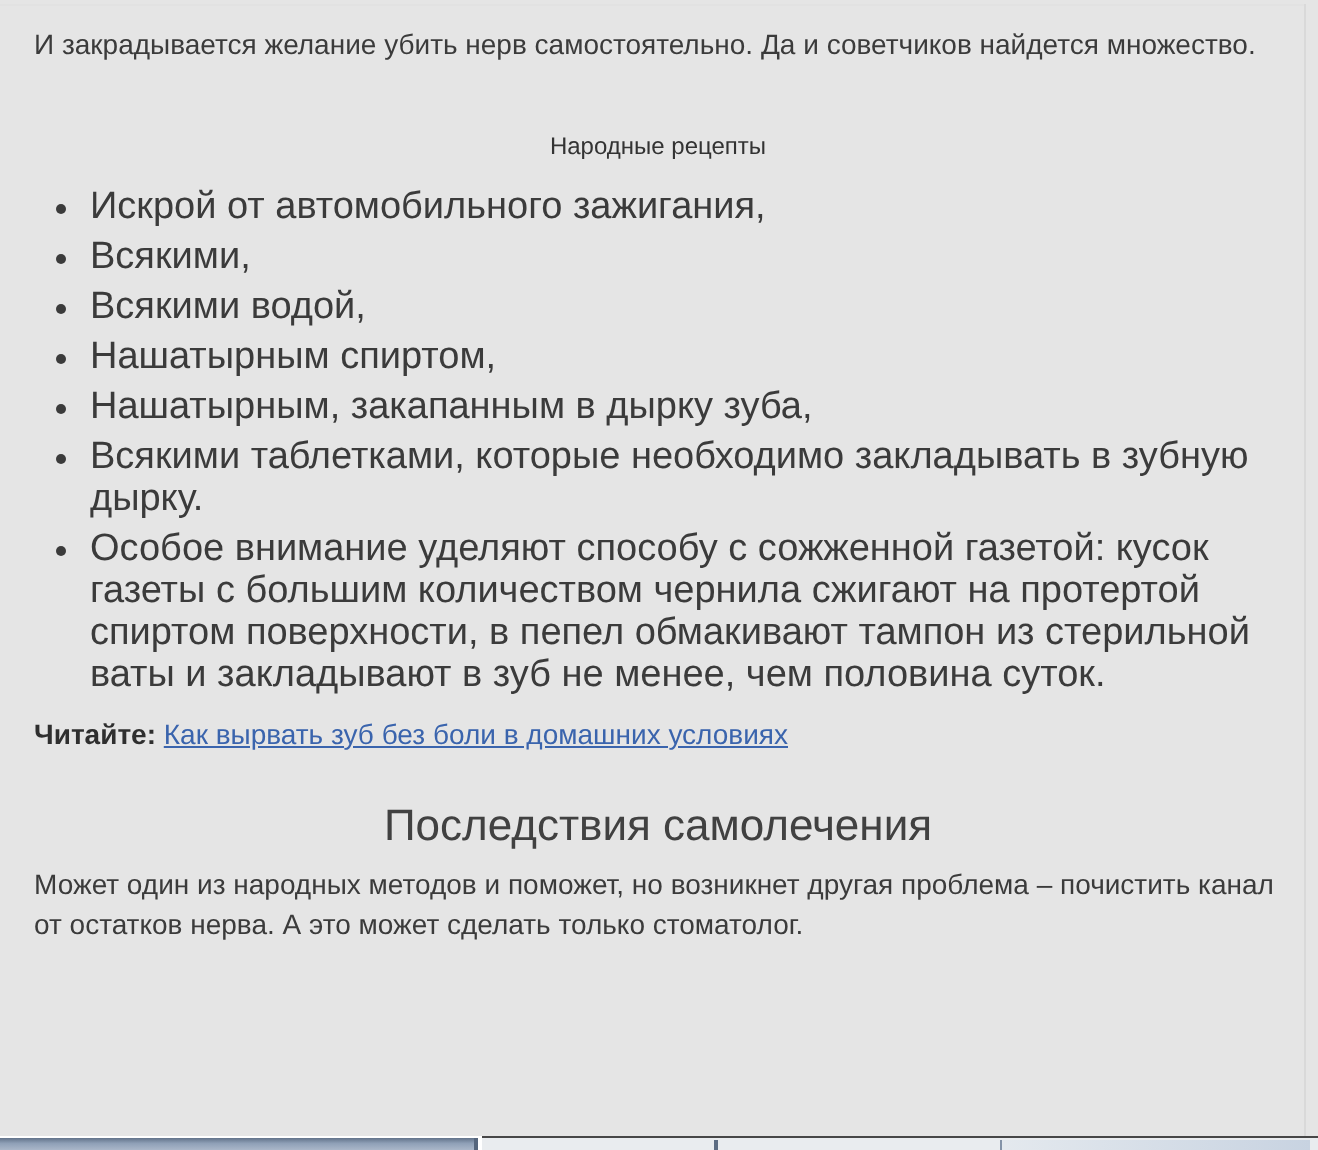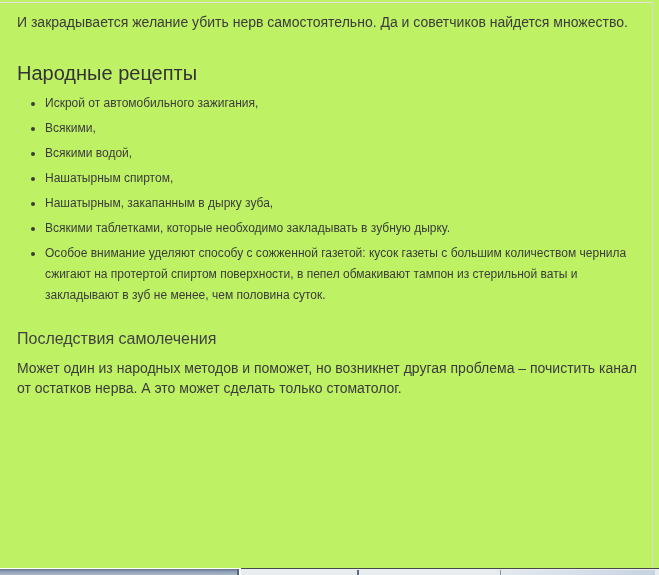--- a/index.html
+++ b/index.html
@@ -6,75 +6,77 @@
   body {
     width: 659px; height: 575px;
     background: #ffffff;
     font-family: "Liberation Sans", "DejaVu Sans", sans-serif;
     color: #3b3b3b;
     overflow: hidden;
   }
   .page {
     position: relative;
     width: 659px; height: 575px;
-    background: #bef264;
+    background: #e5e5e5;
   }
   .top-border {
     position: absolute; top: 2px; left: 0; width: 653px; height: 1px;
     background: #e2e2e2;
   }
   .right-border {
     position: absolute; top: 2px; bottom: 0; left: 652px; width: 1px;
     background: #d9d9d9;
   }
   .content {
     position: absolute; left: 17px; top: 0; width: 624px;
   }
   p {
     margin: 0;
     font-size: 14px;
     line-height: 25px;
   }
   .intro { margin-top: 10px; }
   h2.section-heading {
     margin: 27px 0 0 0;
-    font-size: 20px;
+    font-size: 12px;
     font-weight: 500;
     color: #333333;
     line-height: 22px;
+    text-align: center;
   }
   .lead { margin-top: 9px; }
   ul.remedies {
     margin: 9px 0 0 0;
     padding: 0 0 0 28px;
   }
   ul.remedies li {
-    font-size: 12px;
+    font-size: 19px;
     line-height: 21px;
     margin-bottom: 4px;
     color: #3b3b3b;
   }
   .disclaimer { margin-top: 16px; }
   .read-also {
     margin-top: 7px;
     line-height: 25px;
   }
   .read-also .label { font-weight: bold; color: #2f2f2f; }
   .read-also a {
     color: #3a64ad;
     text-decoration: underline;
     cursor: pointer;
   }
   .followup { margin-top: 8px; }
   h3.subsection-heading {
     margin: 22px 0 0 0;
-    font-size: 16px;
+    font-size: 22px;
     font-weight: 400;
     color: #414141;
     line-height: 21px;
+    text-align: center;
   }
   .consequences { margin-top: 9px; line-height: 20px; }
 
   
   .bottom-strip {
     position: absolute; left: 0; right: 0; bottom: 0; height: 7px;
     background: #ffffff; z-index: 5;
   }
   .tb-seg1 {
     position: absolute; left: 0; bottom: 0; width: 237px; height: 6px;
@@ -117,20 +119,24 @@
       <li>Искрой от автомобильного зажигания,</li>
       <li>Всякими,</li>
       <li>Всякими водой,</li>
       <li>Нашатырным спиртом,</li>
       <li>Нашатырным, закапанным в дырку зуба,</li>
       <li>Всякими таблетками, которые необходимо закладывать в зубную дырку.</li>
       <li>Особое внимание уделяют способу с сожженной газетой: кусок газеты с большим количеством чернила сжигают на протертой спиртом поверхности, в пепел обмакивают тампон из стерильной ваты и закладывают в зуб не менее, чем половина суток.</li>
     </ul>
 
 
+    <p class="read-also">
+      <span class="label">Читайте:</span>
+      <a href="#">Как вырвать зуб без боли в домашних условиях</a>
+    </p>
 
 
     <h3 class="subsection-heading">Последствия самолечения</h3>
 
     <p class="consequences">Может один из народных методов и поможет, но возникнет другая проблема – почистить канал от остатков нерва. А это может сделать только стоматолог.</p>
   </div>
 
   <div class="bottom-strip">
     <div class="tb-seg1"></div>
     <div class="tb-right"></div>

